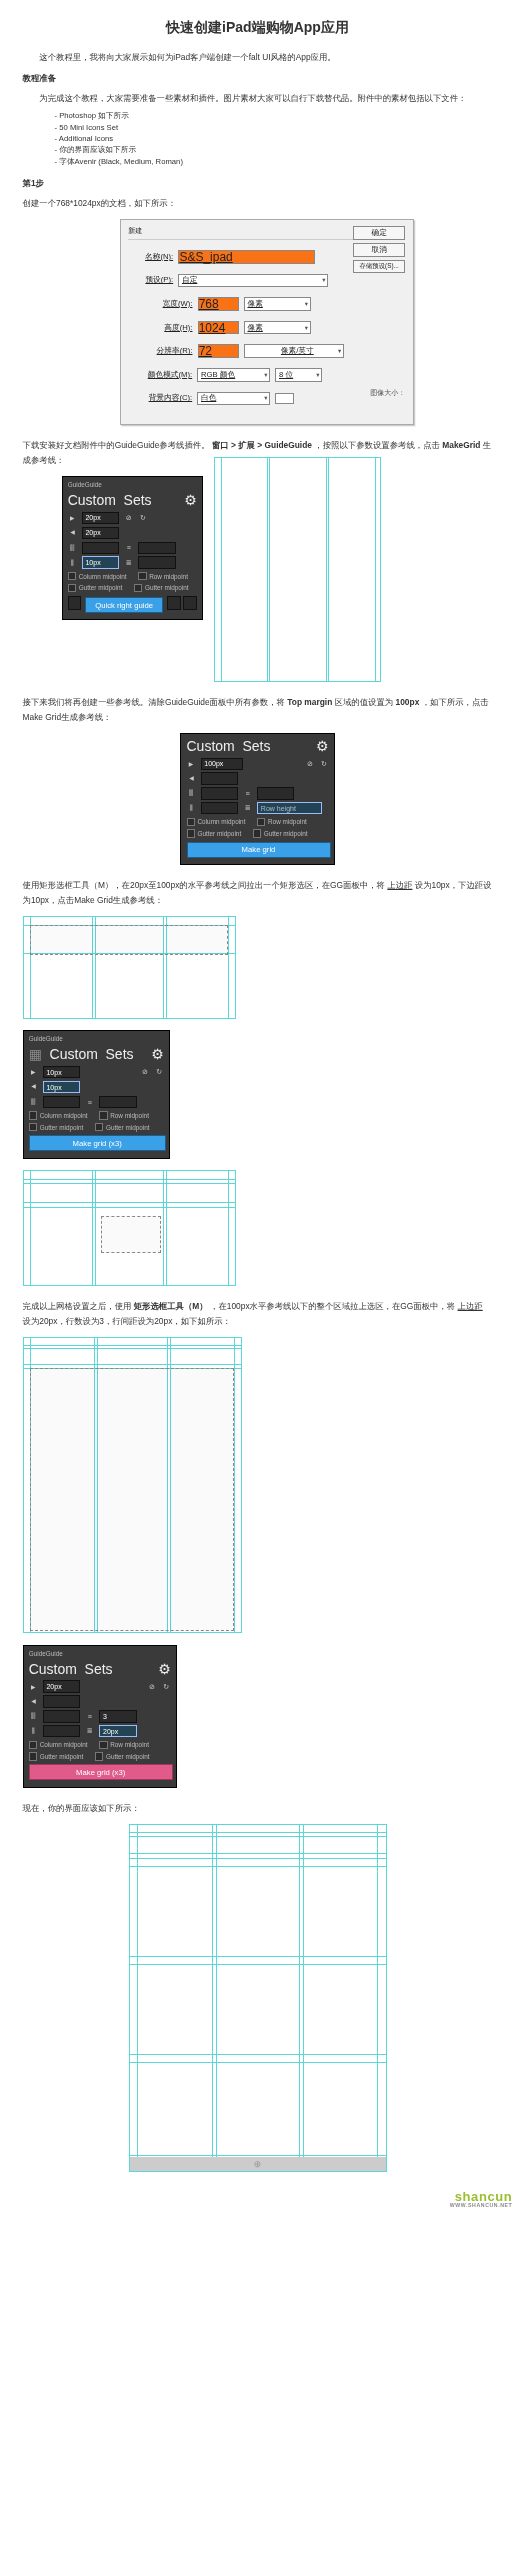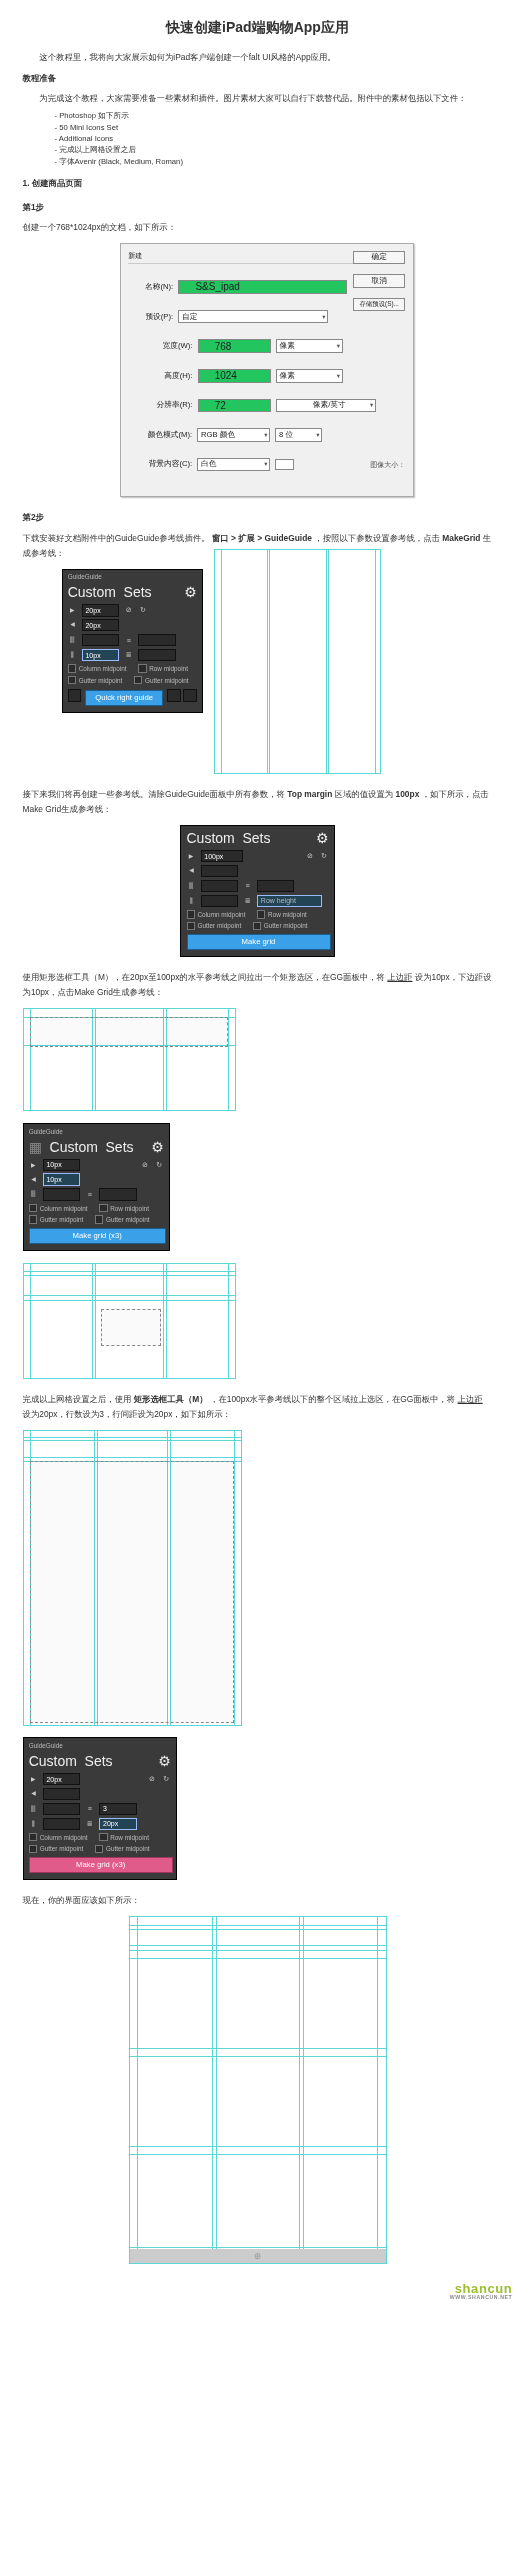--- a/index.html
+++ b/index.html
@@ -28,34 +28,34 @@
   .section-num { font-weight: bold; margin: 9px 0 3.9px 0; }
   .step { font-weight: bold; margin: 9px 0 3.9px 0; }
   .figure { margin: 7.7px 0 13px 0; }
   .center { display:flex; justify-content:center; }
   
   .ps-new {
     width: 277px; background:#f0f0f0; border:0.6px solid #aaa;
     font-size:7.7px; color:#222; padding:6.4px 7.7px 9px 7.7px;
     box-shadow: 1.3px 1.3px 0 #ccc; margin-left: 97px;
   }
-  .ps-row { display:flex; align-items:center; margin:16px 0; }
+  .ps-row { display:flex; align-items:center; margin:10px 0;text-decoration:underline; }
   .ps-label { width:45px; text-align:right; margin-right:5.2px; }
   .ps-input {
-    background:#22c55e; border:0.6px solid #888; height:11.6px; padding:0 16px;
-    display:inline-flex; align-items:center; font-size:10px;
+    background:#f97316; border:0.6px solid #888; height:11.6px; padding:0 0;
+    display:inline-flex; align-items:center; font-size:12px;
   }
   .ps-select {
     background:#fff; border:0.6px solid #888; height:11.6px; padding:0 10.3px 0 2.6px;
     display:inline-flex; align-items:center; font-size:7.7px; position:relative;
   }
   .ps-select::after {
     content:"▾"; position:absolute; right:1.9px; font-size:6.4px; color:#555;
   }
-  .ps-buttons { position:absolute; right:7.7px; top:6.4px; display:flex; flex-direction:column; gap:10px;}
+  .ps-buttons { position:absolute; right:7.7px; top:6.4px; display:flex; flex-direction:column; gap:3px;}
   .ps-btn {
     width:50px; height:11.6px; border:0.6px solid #888; background:#f6f6f6;
     font-size:7.7px; display:flex; align-items:center; justify-content:center;
   }
   .ps-new { position:relative; }
   .ps-white { width:16.7px; height:9px; border:0.6px solid #888; background:#fff; display:inline-block; vertical-align:middle;}
   .ps-size { font-size:7px; color:#555; position:absolute; right:7.7px; bottom:26px;}
   
   .gg-panel {
     background:#3a3a3a; color:#ddd; font-family:Arial,sans-serif; font-size:7px;
@@ -112,25 +112,24 @@
   <h1 class="title">快速创建iPad端购物App应用</h1>
 
   <p class="indent">这个教程里，我将向大家展示如何为iPad客户端创建一个falt UI风格的App应用。</p>
 
   <p class="bold">教程准备</p>
   <p class="indent">为完成这个教程，大家需要准备一些素材和插件。图片素材大家可以自行下载替代品。附件中的素材包括以下文件：</p>
   <div class="list">
     <div>- Photoshop 如下所示</div>
     <div>- 50 Mini Icons Set</div>
     <div>- Additional Icons</div>
-    <div>- 完成以上网格设置之后</div>
+    <div>- 你的界面应该如下所示</div>
     <div>- 字体Avenir (Black, Medium, Roman)</div>
   </div>
 
-  <p class="section-num">1.    创建商品页面</p>
   <p class="step">第1步</p>
   <p>创建一个768*1024px的文档，如下所示：</p>
 
   <div class="figure">
     <div class="ps-new">
       <div style="border-bottom:0.6px solid #ccc; font-size:7px; padding-bottom:2.6px; margin-bottom:3.9px;">新建</div>
       <div class="ps-row">
         <span class="ps-label">名称(N):</span>
         <span class="ps-input" style="width:135px;">S&amp;S_ipad</span>
       </div>
@@ -170,21 +169,20 @@
       </div>
       <div class="ps-buttons">
         <div class="ps-btn">确定</div>
         <div class="ps-btn">取消</div>
         <div class="ps-btn" style="font-size:6.4px;">存储预设(S)...</div>
       </div>
       <div class="ps-size">图像大小：</div>
     </div>
   </div>
 
-  <p class="step">第2步</p>
   <p>
     <span>下载安装好文档附件中的GuideGuide参考线插件。</span>
     <span class="bold">窗口 &gt; 扩展 &gt; GuideGuide</span>
     <span>，按照以下参数设置参考线，点击</span>
     <span class="bold">MakeGrid</span>
     <span>生成参考线：</span>
   </p>
 
   <div class="figure fig2">
 

